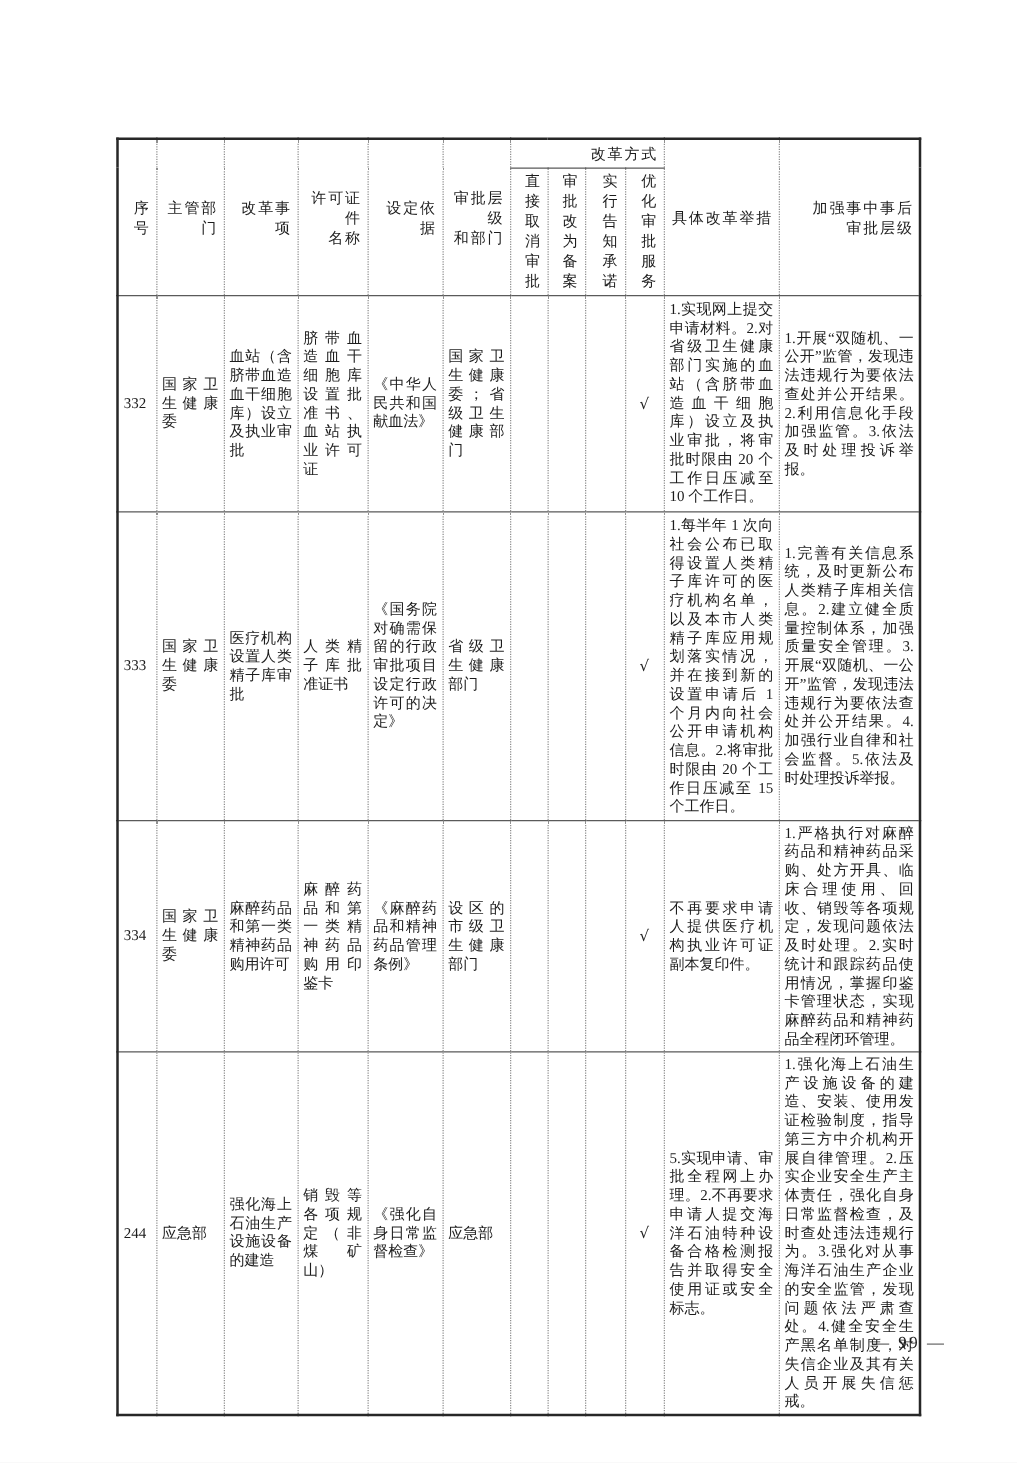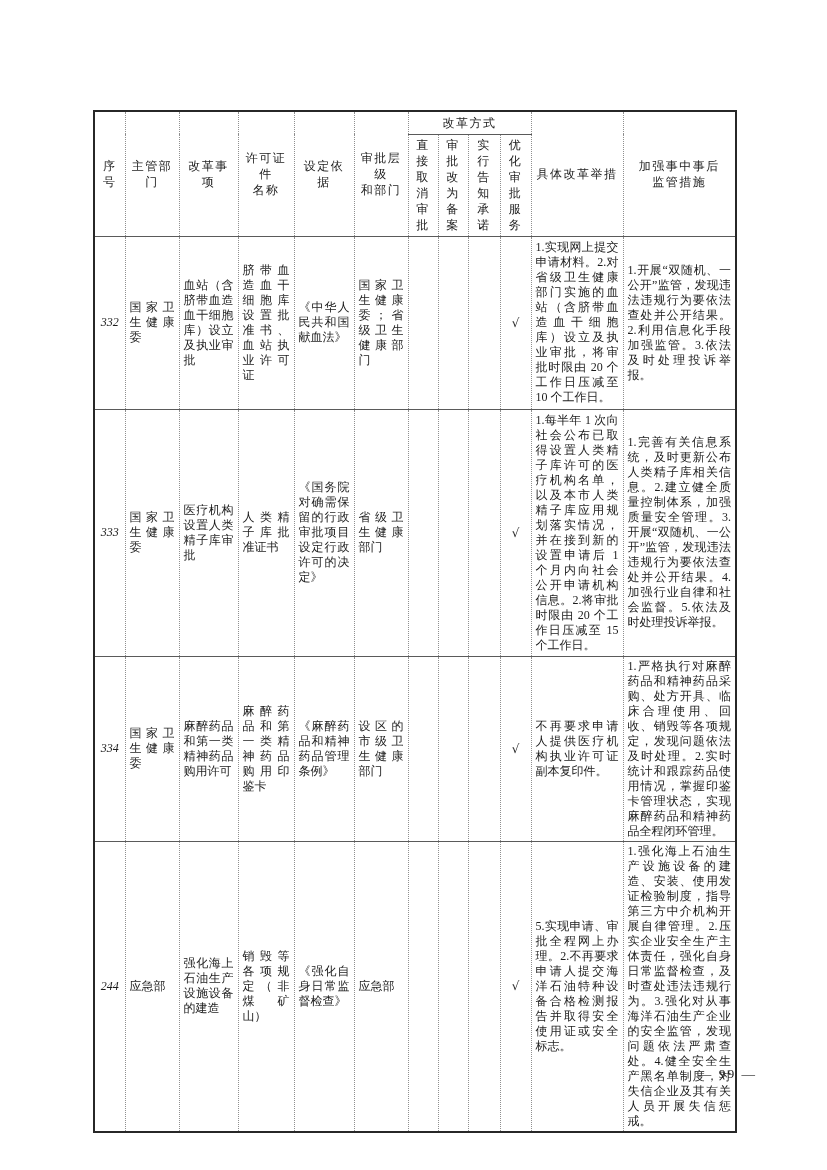--- a/index.html
+++ b/index.html
@@ -29,28 +29,28 @@
     border-top:1px solid #5a5a5a;
     border-bottom:1px solid #5a5a5a;
     vertical-align:middle;
     font-size:12px;
     color:#1c1c1c;
     font-weight:normal;
     padding:2px 4px;
     overflow:hidden;
   }
   table.gov th{
-    text-align:center;
+    text-align:right;
     white-space:pre-line;
     line-height:1.35;
     letter-spacing:1.5px;
   }
   th.group{letter-spacing:3px;}
   th.sub{padding:2px 1px;letter-spacing:0;}
-  td.cell-center{text-align:center;font-style:italic;}
+  td.cell-center{}
   td.cell-text{
     text-align:justify;
     text-align-last:left;
     line-height:1.25;
   }
   td.cell-check{
     text-align:center;
     padding:0;
     font-size:14px;
     color:#3d3d3d;
@@ -97,21 +97,21 @@
         <th rowspan="2">主管部门</th>
         <th rowspan="2">改革事项</th>
         <th rowspan="2">许可证件
 名称</th>
         <th rowspan="2">设定依据</th>
         <th rowspan="2">审批层级
 和部门</th>
         <th colspan="4" class="group">改革方式</th>
         <th rowspan="2">具体改革举措</th>
         <th rowspan="2">加强事中事后
-监管措施</th>
+审批层级</th>
       </tr>
       <tr style="height:55px">
         <th class="sub">直接
 取消
 审批</th>
         <th class="sub">审批
 改为
 备案</th>
         <th class="sub">实行
 告知

